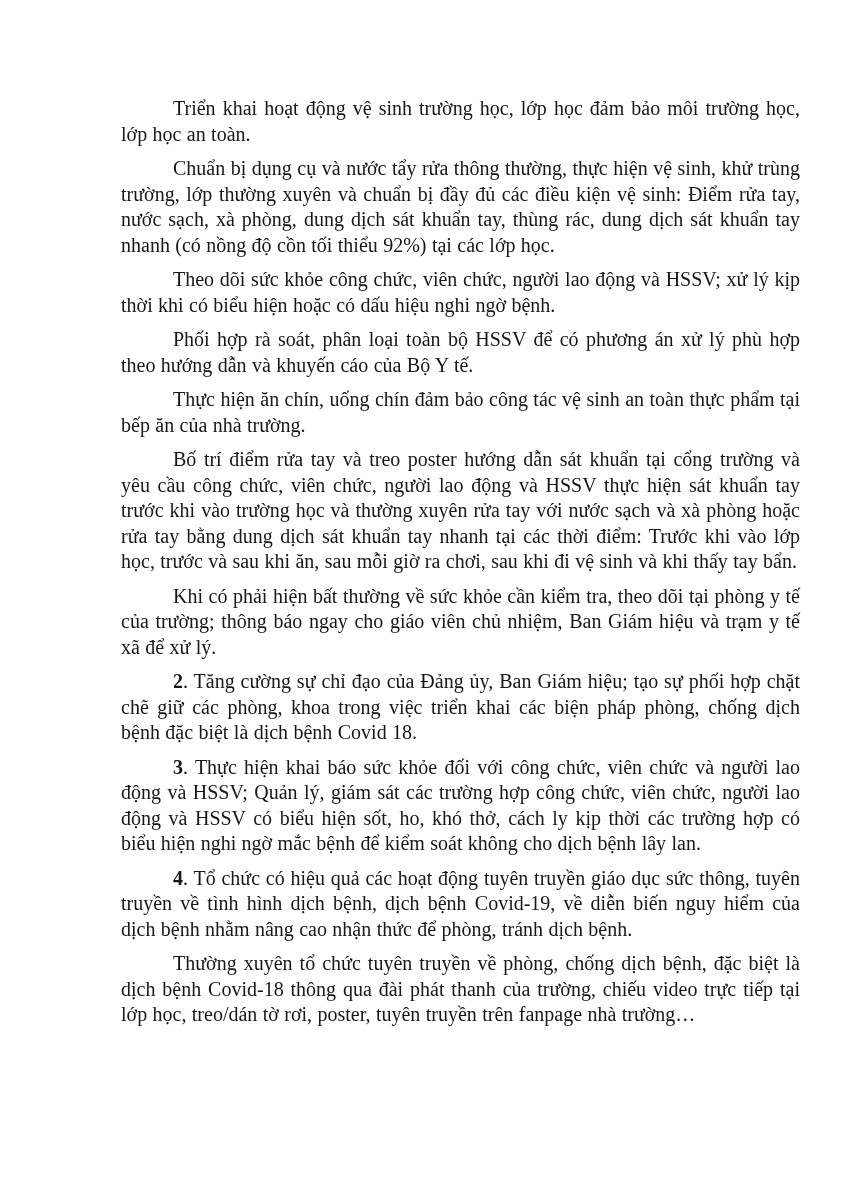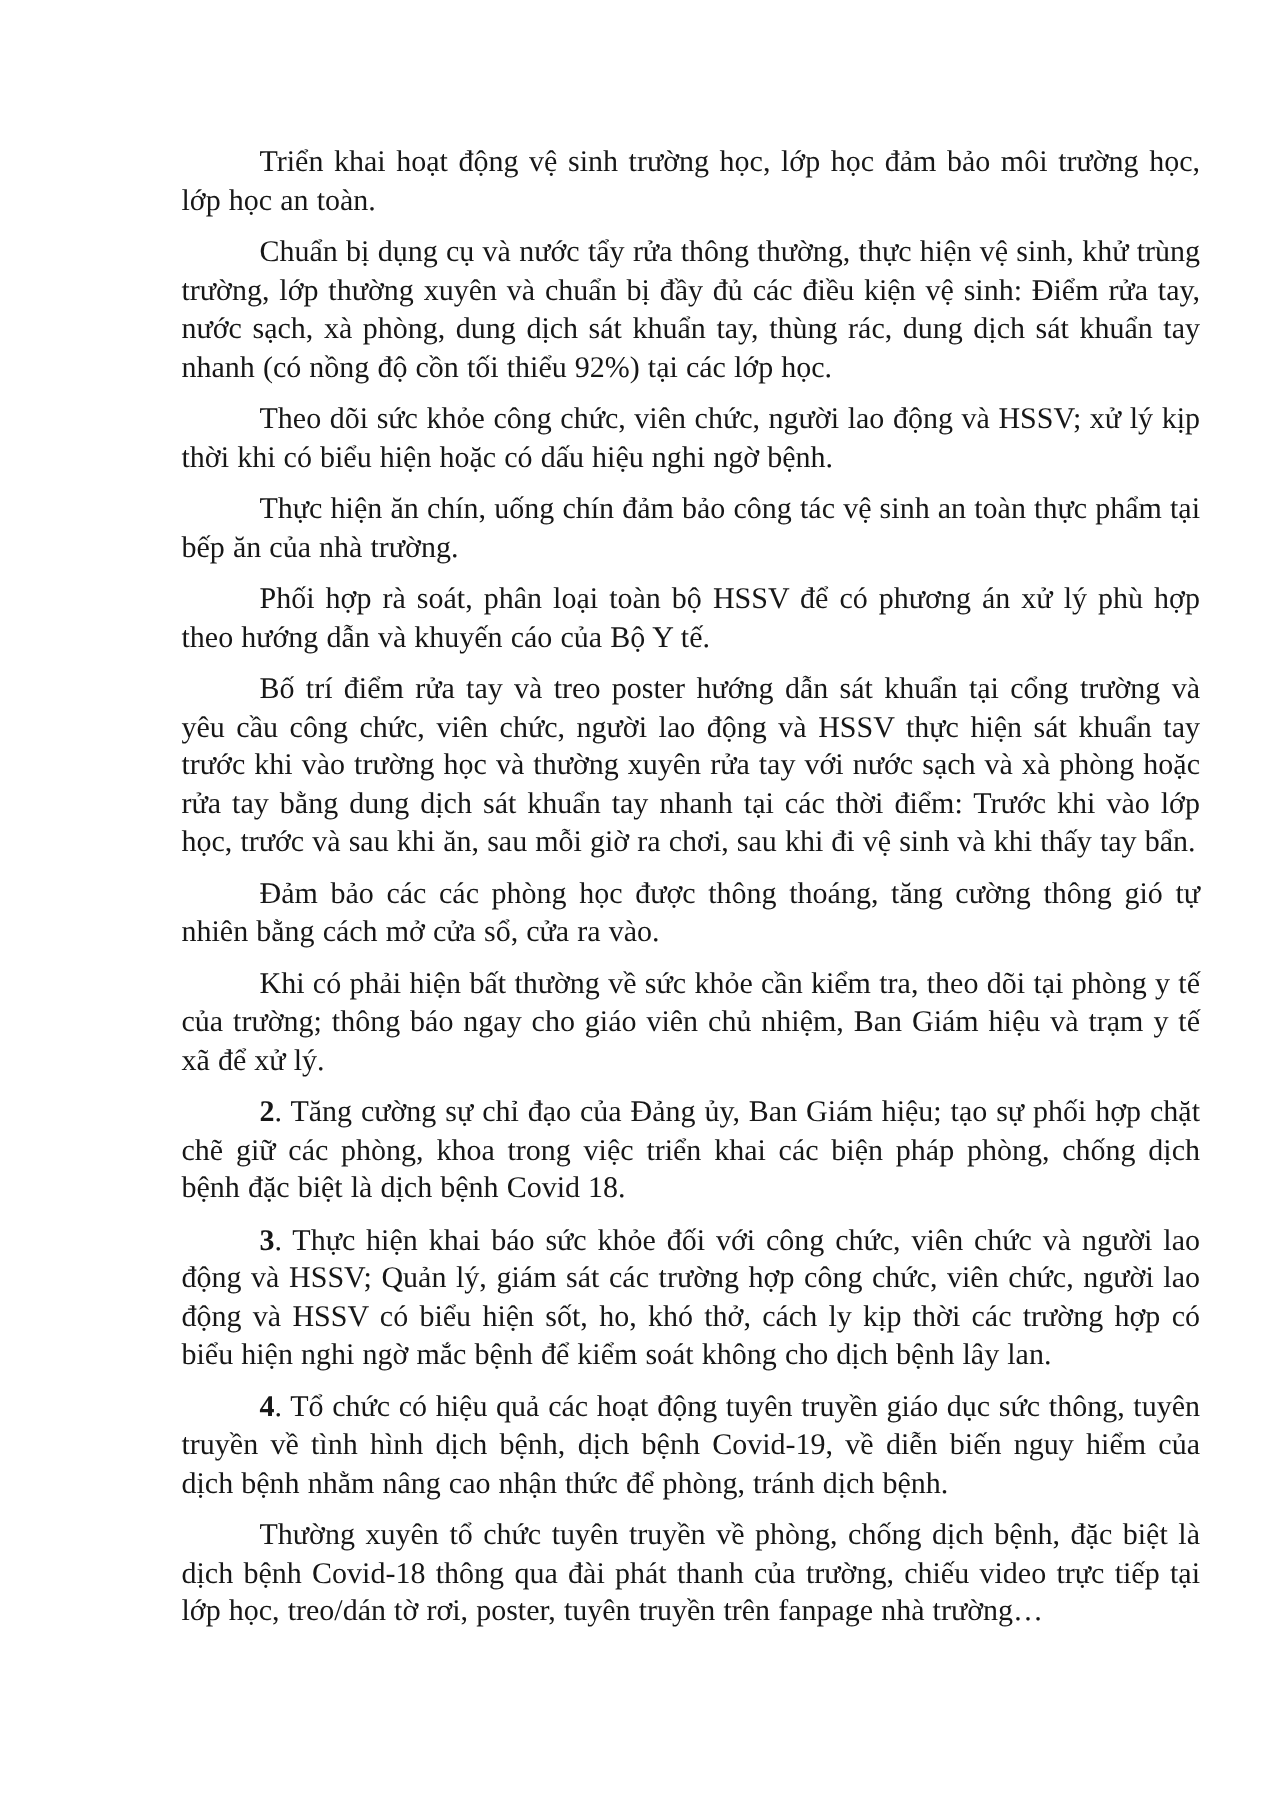--- a/index.html
+++ b/index.html
@@ -37,23 +37,22 @@
   }
 </style>
 </head>
 <body>
 
 <div class="page">
   <div class="text-block">
     <p><b></b><span>Triển khai hoạt động vệ sinh trường học, lớp học đảm bảo môi trường học, lớp học an toàn.</span></p>
     <p><b></b><span>Chuẩn bị dụng cụ và nước tẩy rửa thông thường, thực hiện vệ sinh, khử trùng trường, lớp thường xuyên và chuẩn bị đầy đủ các điều kiện vệ sinh: Điểm rửa tay, nước sạch, xà phòng, dung dịch sát khuẩn tay, thùng rác, dung dịch sát khuẩn tay nhanh (có nồng độ cồn tối thiểu 92%) tại các lớp học.</span></p>
     <p><b></b><span>Theo dõi sức khỏe công chức, viên chức, người lao động và HSSV; xử lý kịp thời khi có biểu hiện hoặc có dấu hiệu nghi ngờ bệnh.</span></p>
+    <p><b></b><span>Phối hợp rà soát, phân loại toàn bộ HSSV để có phương án xử lý phù hợp theo hướng dẫn và khuyến cáo của Bộ Y tế.</span></p>
     <p><b></b><span>Thực hiện ăn chín, uống chín đảm bảo công tác vệ sinh an toàn thực phẩm tại bếp ăn của nhà trường.</span></p>
-    <p><b></b><span>Phối hợp rà soát, phân loại toàn bộ HSSV để có phương án xử lý phù hợp theo hướng dẫn và khuyến cáo của Bộ Y tế.</span></p>
     <p><b></b><span>Bố trí điểm rửa tay và treo poster hướng dẫn sát khuẩn tại cổng trường và yêu cầu công chức, viên chức, người lao động và HSSV thực hiện sát khuẩn tay trước khi vào trường học và thường xuyên rửa tay với nước sạch và xà phòng hoặc rửa tay bằng dung dịch sát khuẩn tay nhanh tại các thời điểm: Trước khi vào lớp học, trước và sau khi ăn, sau mỗi giờ ra chơi, sau khi đi vệ sinh và khi thấy tay bẩn.</span></p>
-    <p><b></b><span>Đảm bảo các các phòng học được thông thoáng, tăng cường thông gió tự nhiên bằng cách mở cửa sổ, cửa ra vào.</span></p>
     <p><b></b><span>Khi có phải hiện bất thường về sức khỏe cần kiểm tra, theo dõi tại phòng y tế của trường; thông báo ngay cho giáo viên chủ nhiệm, Ban Giám hiệu và trạm y tế xã để xử lý.</span></p>
     <p><b>2</b><span>. Tăng cường sự chỉ đạo của Đảng ủy, Ban Giám hiệu; tạo sự phối hợp chặt chẽ giữ các phòng, khoa trong việc triển khai các biện pháp phòng, chống dịch bệnh đặc biệt là dịch bệnh Covid 18.</span></p>
     <p><b>3</b><span>. Thực hiện khai báo sức khỏe đối với công chức, viên chức và người lao động và HSSV; Quản lý, giám sát các trường hợp công chức, viên chức, người lao động và HSSV có biểu hiện sốt, ho, khó thở, cách ly kịp thời các trường hợp có biểu hiện nghi ngờ mắc bệnh để kiểm soát không cho dịch bệnh lây lan.</span></p>
     <p><b>4</b><span>. Tổ chức có hiệu quả các hoạt động tuyên truyền giáo dục sức thông, tuyên truyền về tình hình dịch bệnh, dịch bệnh Covid-19, về diễn biến nguy hiểm của dịch bệnh nhằm nâng cao nhận thức để phòng, tránh dịch bệnh.</span></p>
     <p><b></b><span>Thường xuyên tổ chức tuyên truyền về phòng, chống dịch bệnh, đặc biệt là dịch bệnh Covid-18 thông qua đài phát thanh của trường, chiếu video trực tiếp tại lớp học, treo/dán tờ rơi, poster, tuyên truyền trên fanpage nhà trường…</span></p>
   </div>
 </div>
 
 </body></html>

